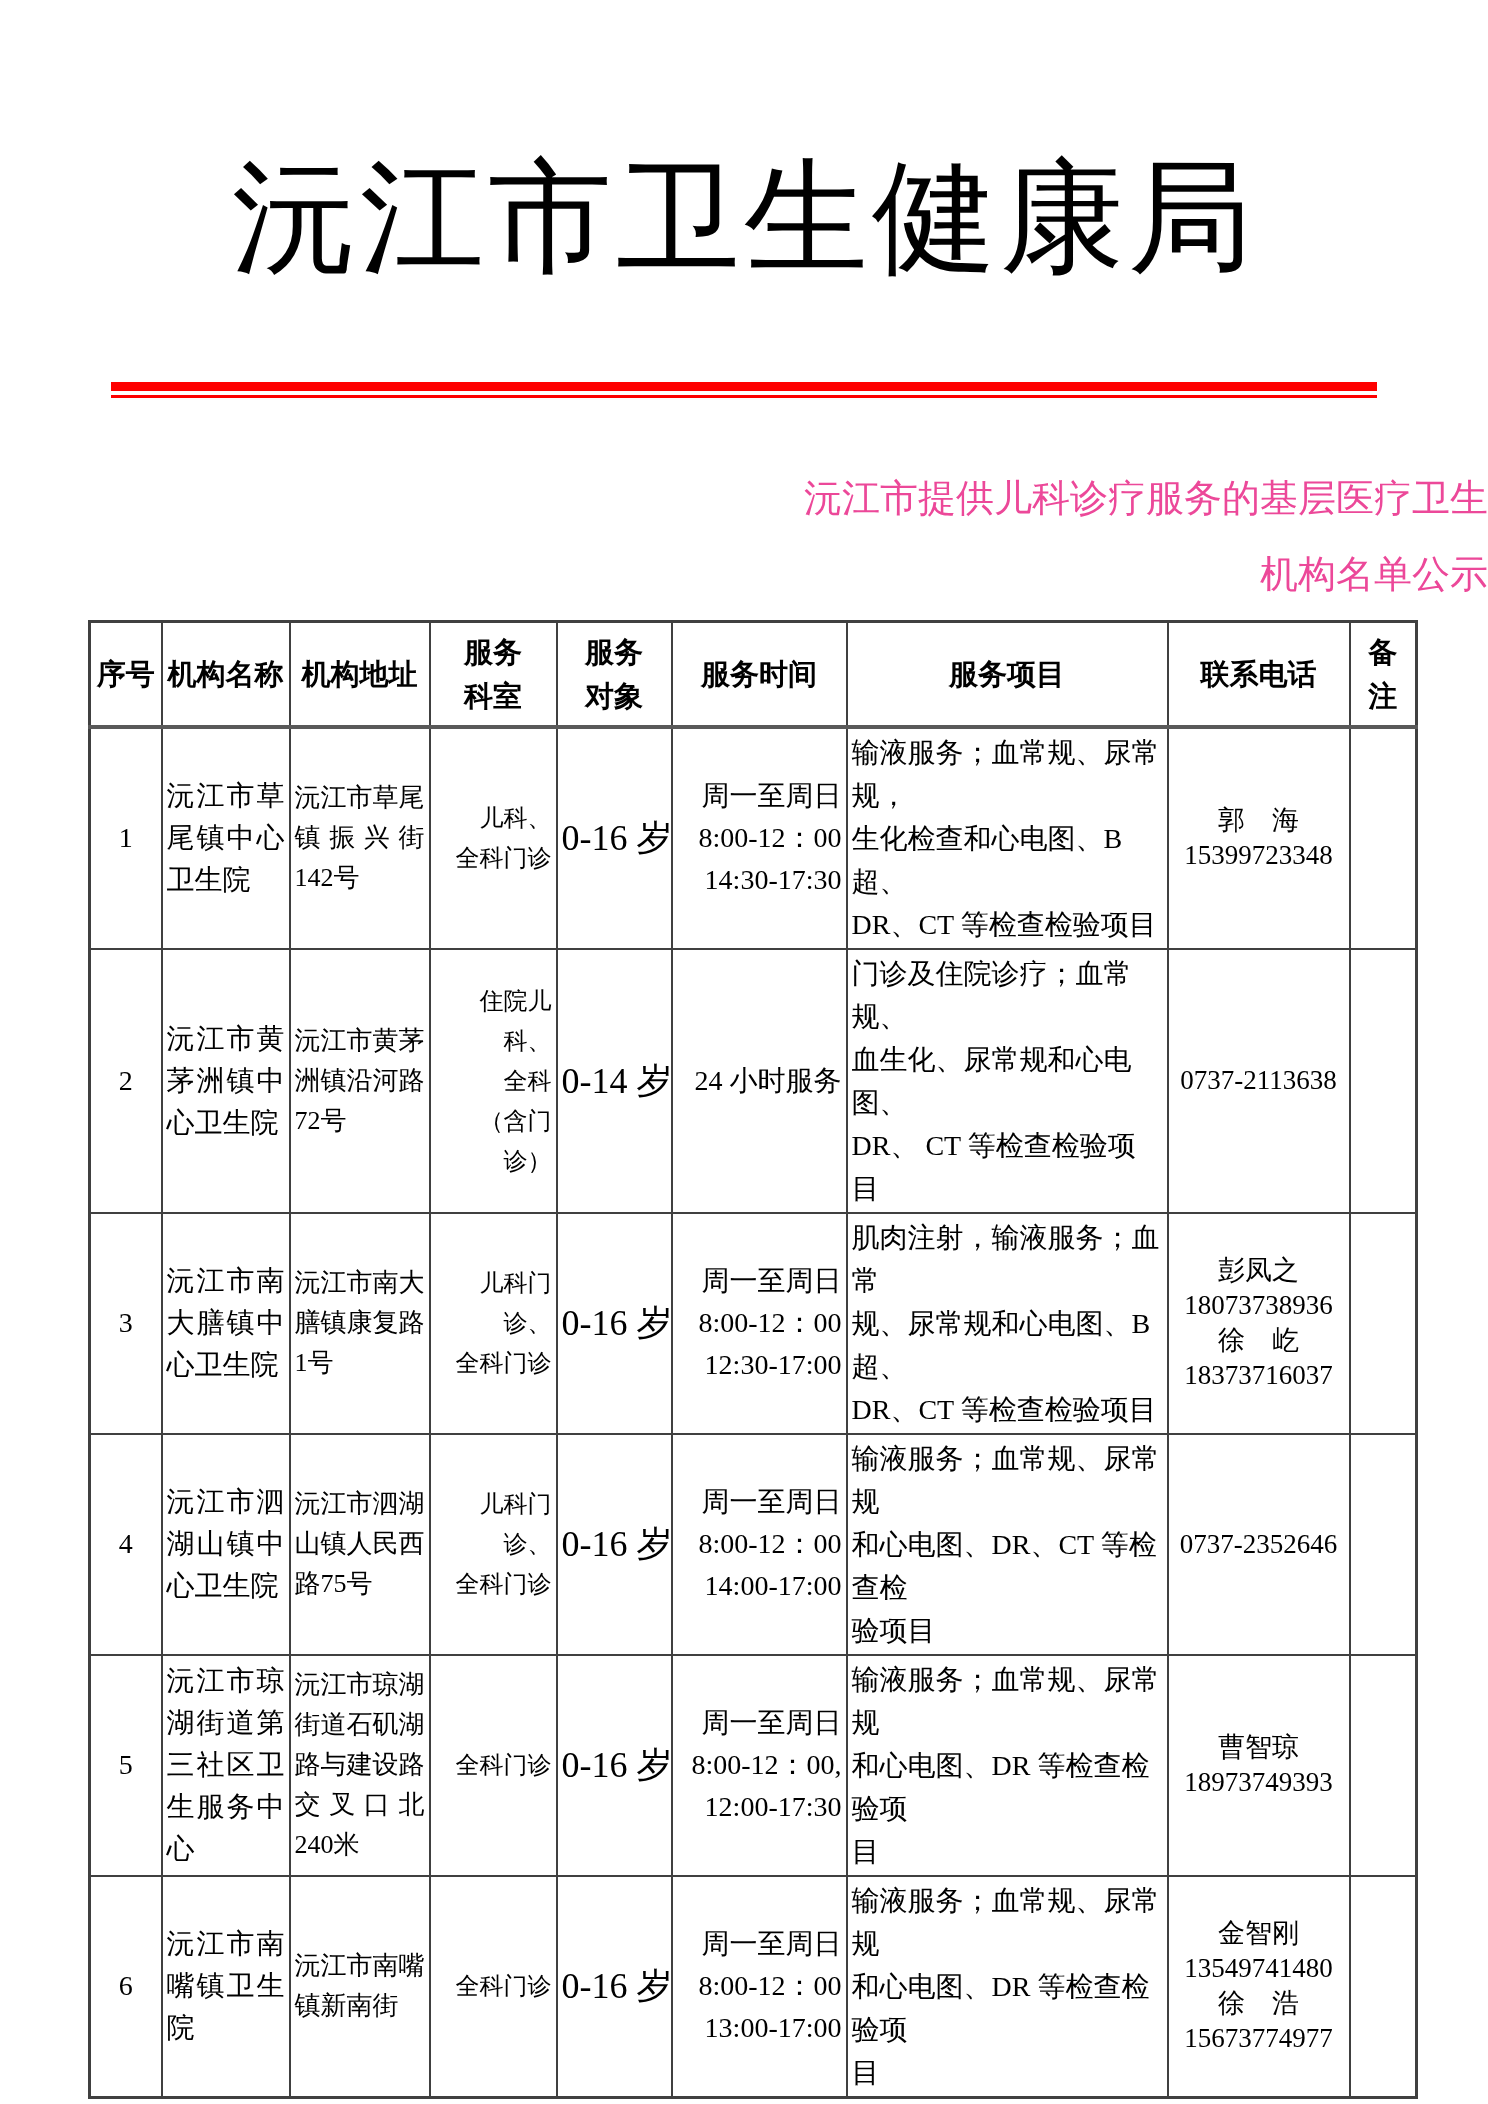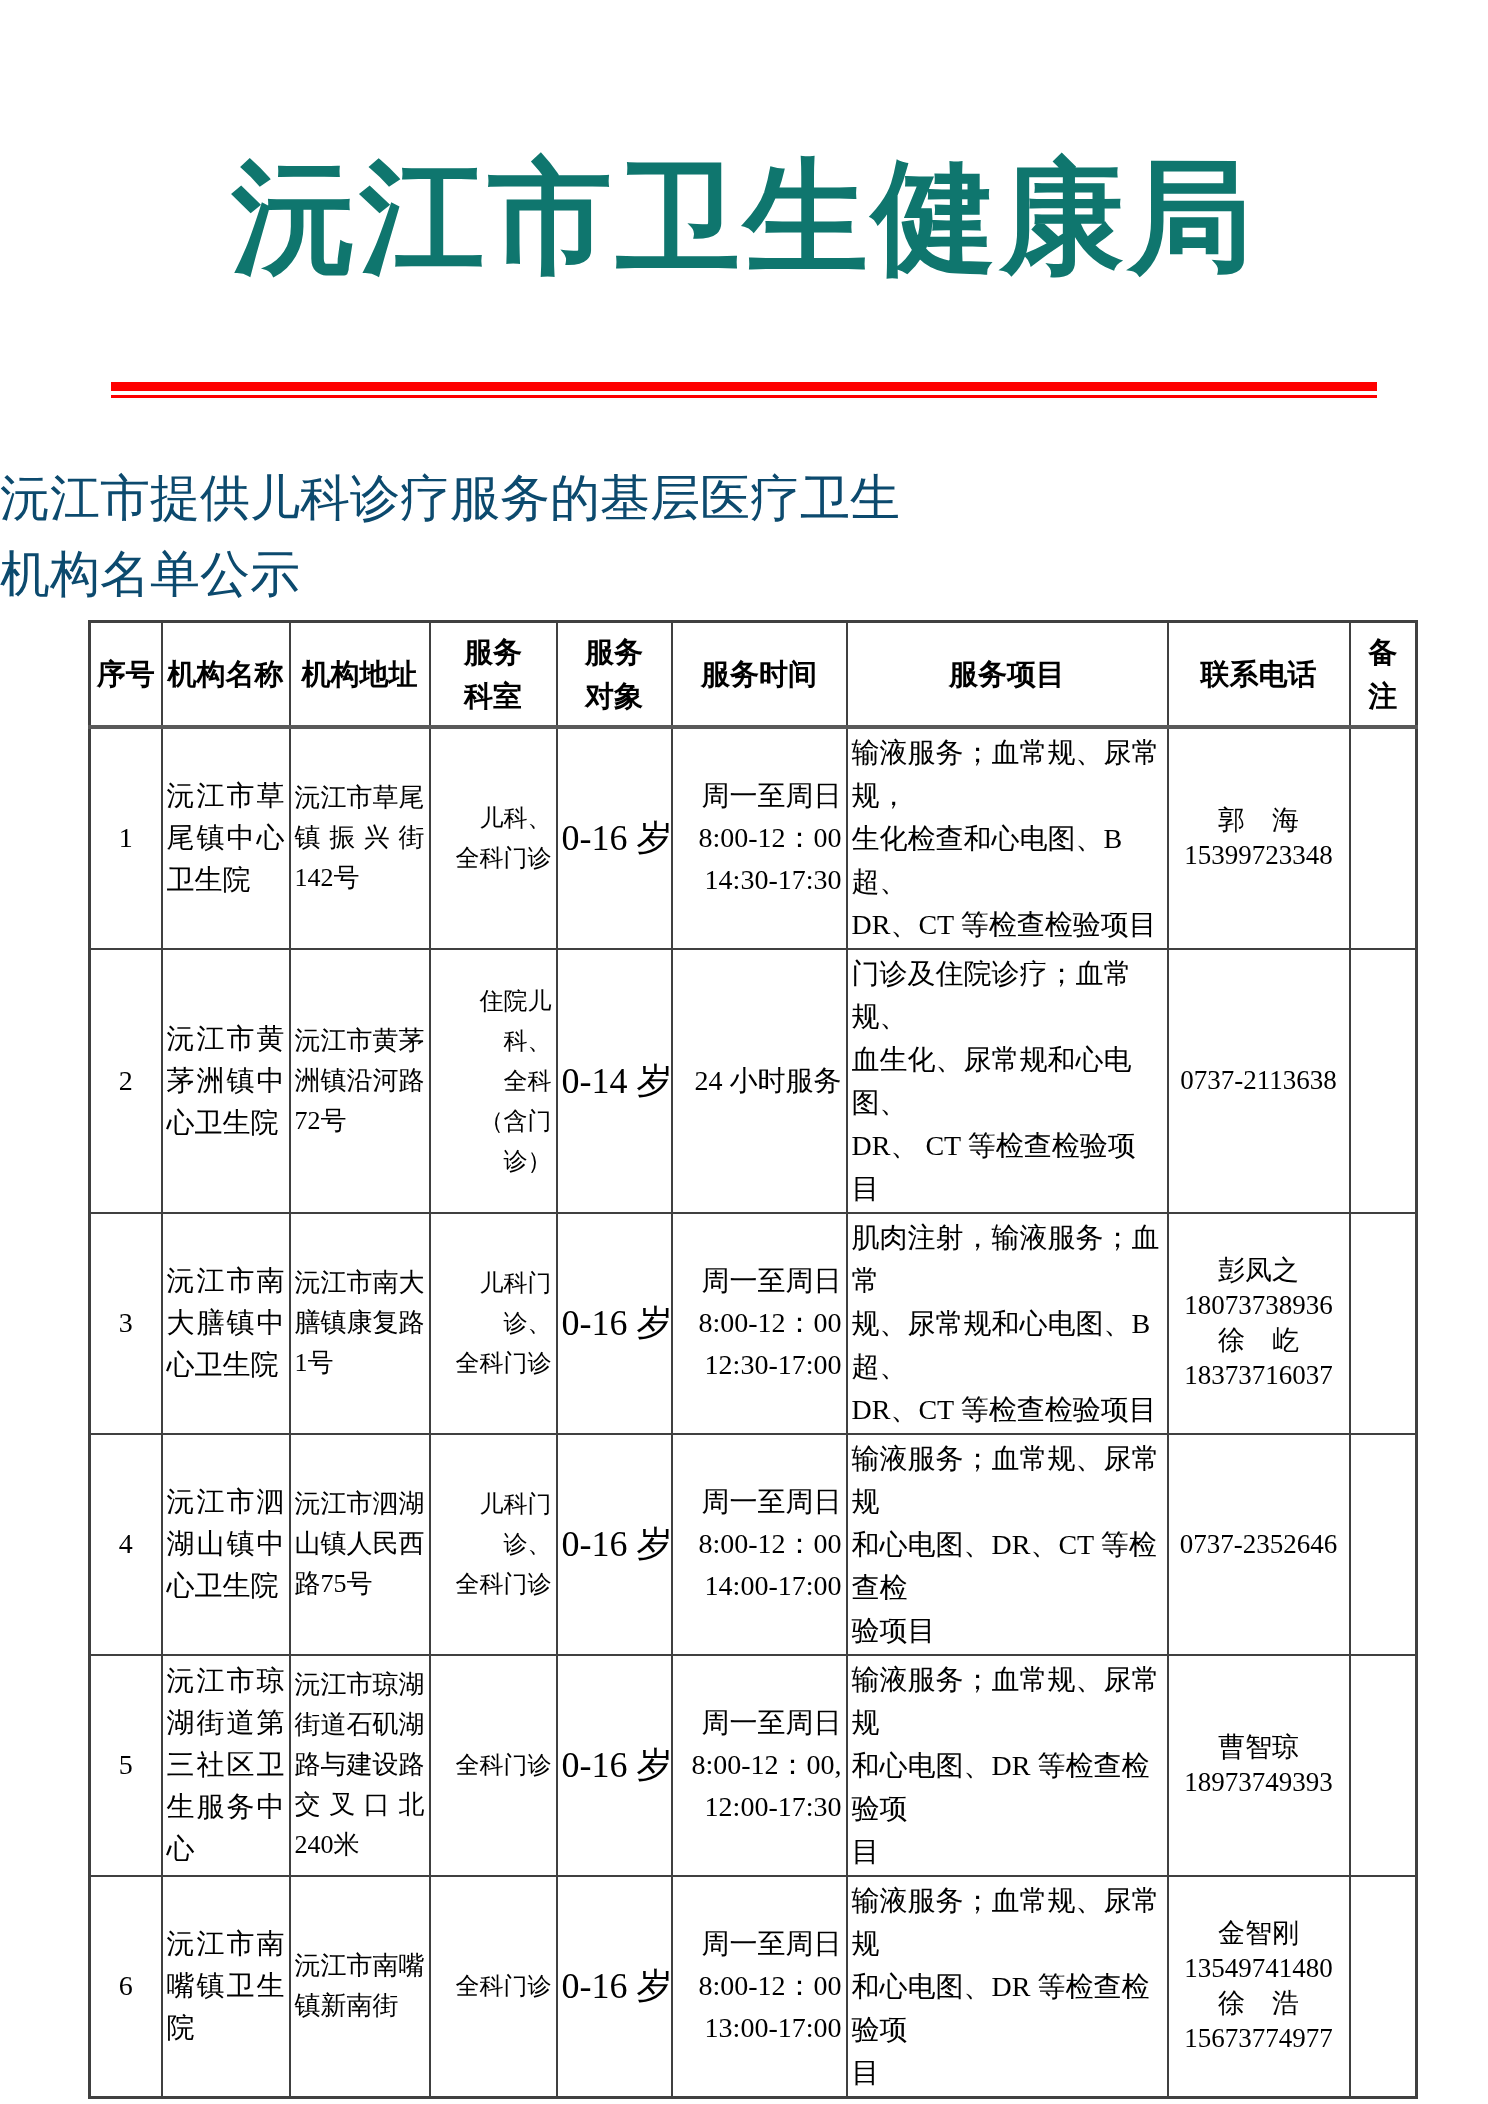--- a/index.html
+++ b/index.html
@@ -9,37 +9,37 @@
     font-family:"Liberation Serif","DejaVu Serif",serif;
     color:#000;
     overflow:hidden;
   }
   .page{padding-top:148px;}
 
   .org-title{
     text-align:center;
     font-size:124px;
     line-height:142px;
-    font-weight:bold;
-    color:#0f766e;
+    font-weight:normal;
+    color:#000000;
     letter-spacing:4px;
     font-family:"Liberation Serif","DejaVu Serif",serif;
     white-space:nowrap;
   }
   .rule-wrap{width:1266px;margin:92px auto 0 auto;}
   .rule-thick{height:9px;background:#fe0000;}
   .rule-thin{height:3px;background:#fe0000;margin-top:4px;}
 
   .doc-title{
     margin-top:62px;
-    text-align:left;
-    font-size:50px;
+    text-align:right;
+    font-size:38px;
     line-height:76px;
     white-space:pre-line;
-    color:#0c4a6e;
+    color:#ec4899;
   }
   .intro{
     margin-top:88px;
     margin-left:166px;
     width:772px;
     font-size:32px;
     line-height:70px;
     text-align:justify;
     text-indent:2em;
   }

